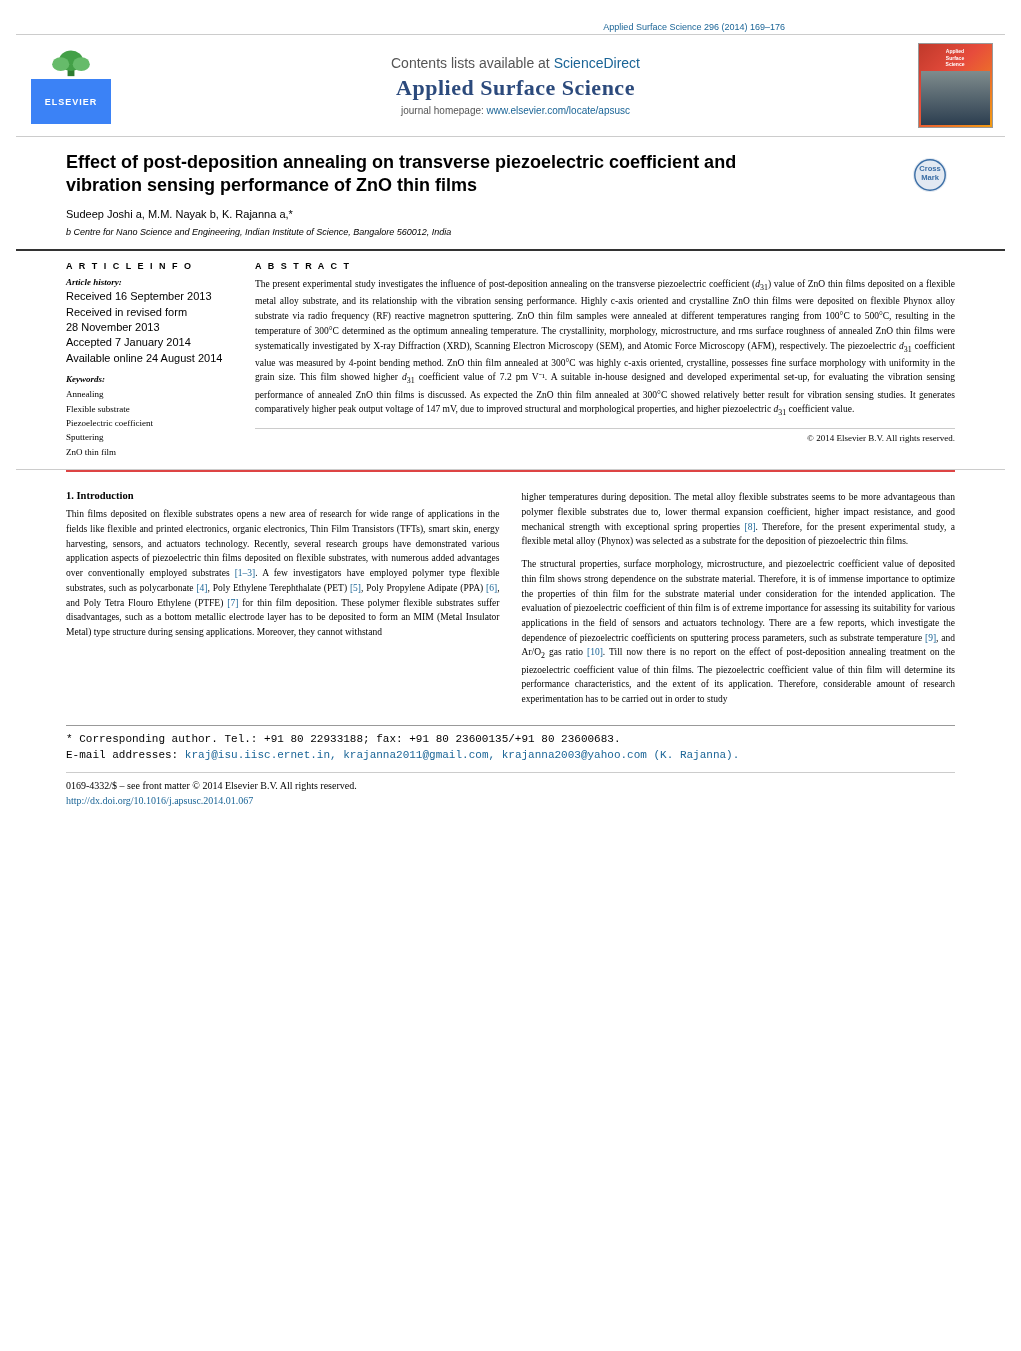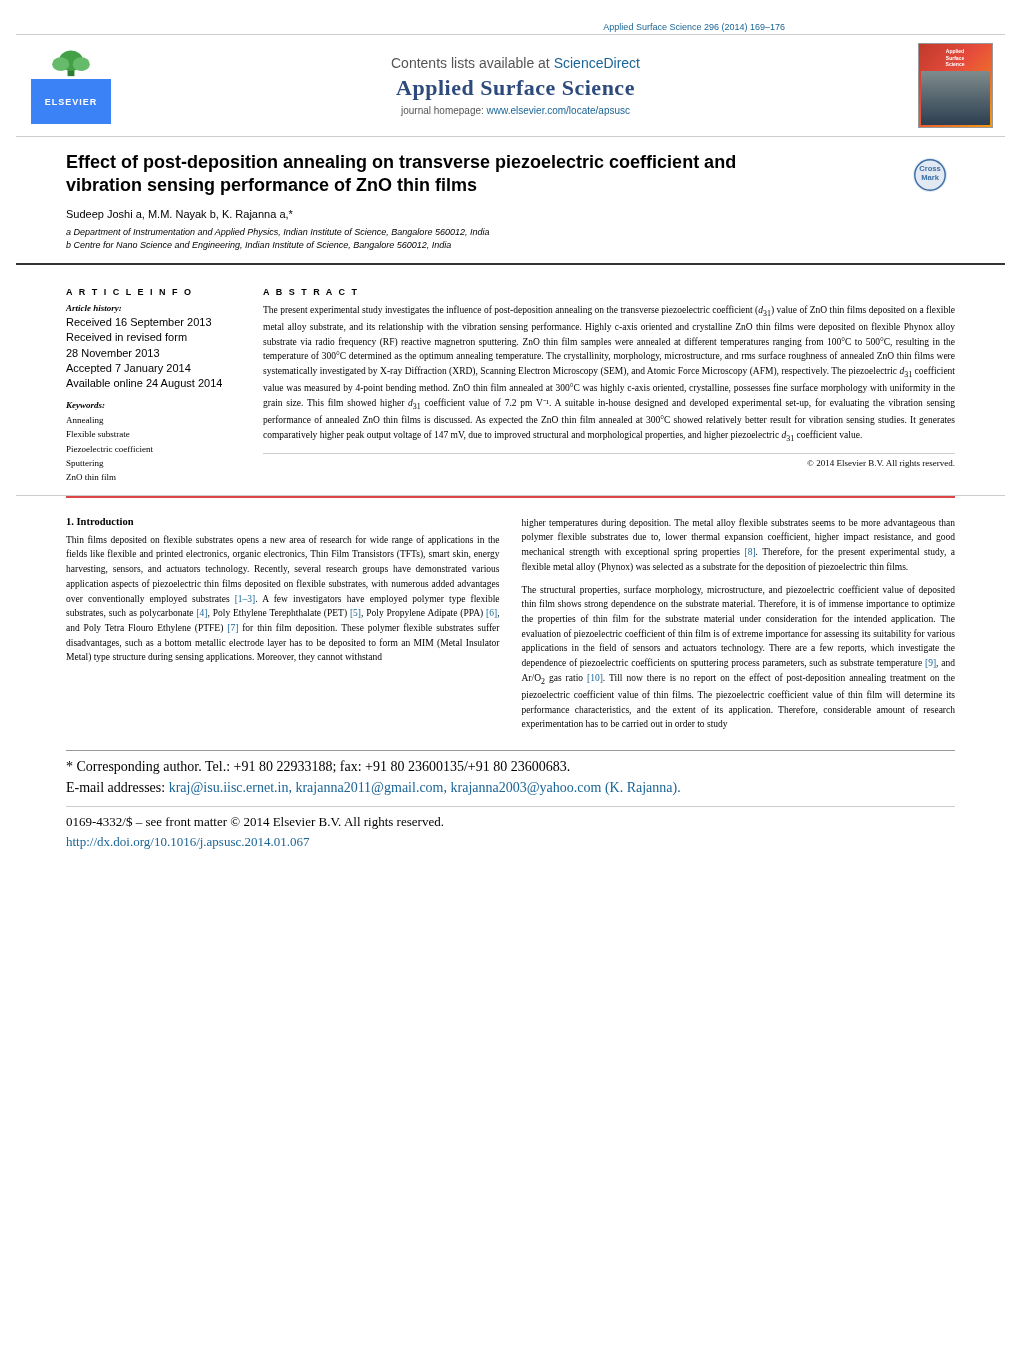--- a/index.html
+++ b/index.html
@@ -179,22 +179,21 @@
       height: 38px;
     }
 
     
     .body-section {
       padding: 10px 50px;
       border-bottom: 1px solid #ccc;
     }
     .two-col {
       display: flex;
-      gap: 12px;
-      margin-top: 12px;
+      gap: 4px;
     }
     .col-left {
       width: 185px;
       flex-shrink: 0;
     }
     .col-right {
       flex: 1;
     }
     .section-header-small {
       font-family: Arial, sans-serif;
@@ -285,27 +284,27 @@
     }
     .body-text {
       font-size: 9.5px;
       line-height: 1.55;
       text-align: justify;
       font-family: 'Times New Roman', serif;
       margin-bottom: 8px;
     }
     .ref-link { color: #1a6496; }
     .footnote-text {
-      font-size: 14px;
+      font-size: 11px;
       line-height: 1.5;
-      font-family: Liberation Serif, serif;
+      font-family: Liberation Mono, monospace;
     }
     .footnote-link { color: #1a6496; }
     .footer-text {
-      font-size: 13px;
+      font-size: 10px;
       font-family: 'Times New Roman', serif;
       line-height: 1.5;
     }
     .footer-link { color: #1a6496; }
 
     .header-divider {
       border: none;
       border-top: 2px solid #d44;
       margin: 0 50px 8px 50px;
     }
@@ -354,21 +353,20 @@
   </div>
 
   <div class="article-section">
     <div class="article-header-row">
       <div class="article-info-left">
         <div class="article-title">Effect of post-deposition annealing on transverse piezoelectric coefficient and vibration sensing performance of ZnO thin films</div>
         <div class="authors-line">
           <span>Sudeep Joshi a, M.M. Nayak b, K. Rajanna a,*</span>
         </div>
         <div class="affiliations">
-          <div>a Department of Instrumentation and Applied Physics, Indian Institute of Science, Bangalore 560012, India</div>
           <div>b Centre for Nano Science and Engineering, Indian Institute of Science, Bangalore 560012, India</div>
         </div>
       </div>
       <div class="crossmark-box">
         <svg class="crossmark-icon" viewBox="0 0 40 40">
           <circle cx="20" cy="20" r="18" fill="#3b6ea5" opacity="0.15"></circle>
           <circle cx="20" cy="20" r="16" fill="none" stroke="#3b6ea5" stroke-width="1.5"></circle>
           <text x="20" y="16" text-anchor="middle" font-size="8" fill="#3b6ea5" font-family="Arial" font-weight="bold">Cross</text>
           <text x="20" y="25" text-anchor="middle" font-size="8" fill="#3b6ea5" font-family="Arial" font-weight="bold">Mark</text>
         </svg>

